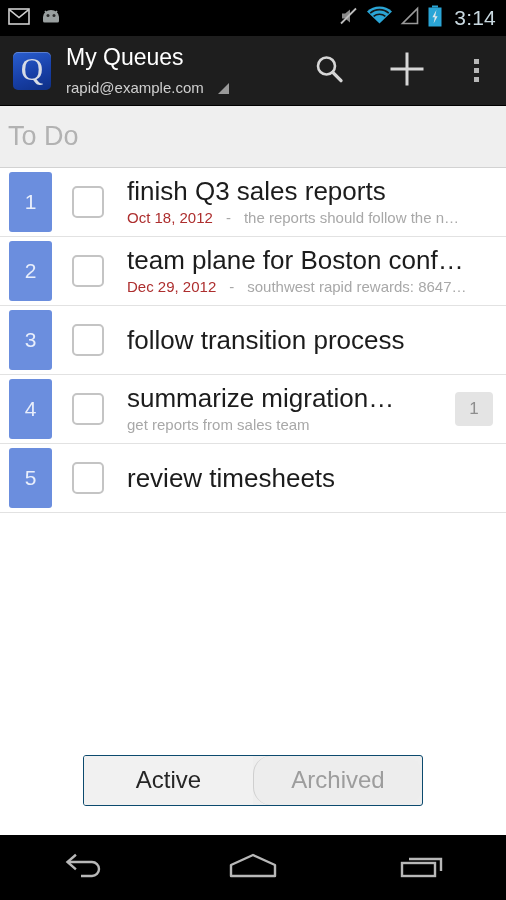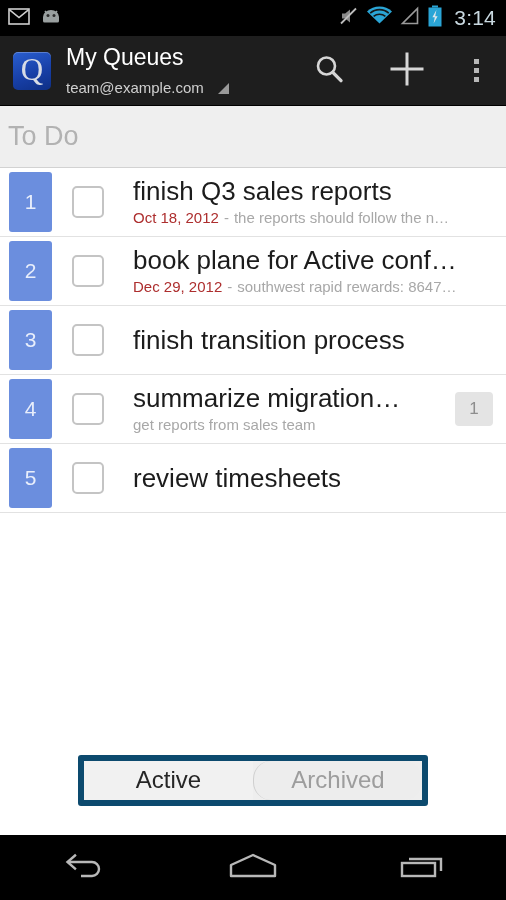--- a/index.html
+++ b/index.html
@@ -175,21 +175,21 @@
     width: 32px;
     height: 32px;
     border: 2px solid #c4c4c4;
     border-radius: 5px;
     background: #fff;
     align-self: center;
     margin-left: 20px;
     flex: 0 0 auto;
   }
   .row-text {
-    margin-left: 29px;
+    margin-left: 23px;
     flex: 1 1 auto;
     min-width: 0;
     display: flex;
     flex-direction: column;
     justify-content: center;
     padding-right: 8px;
   }
   .row-text.single { justify-content: center; }
   .task-title {
     font-size: 26px;
@@ -199,21 +199,21 @@
     white-space: nowrap;
     overflow: hidden;
   }
   .task-sub {
     font-size: 15px;
     line-height: 22px;
     white-space: nowrap;
     overflow: hidden;
     display: flex;
     align-items: baseline;
-    gap: 5px;
+    gap: 13px;
   }
   .task-date { color: #ad2e2e; }
   .task-dash { color: #a8a8a8; }
   .task-desc { color: #a8a8a8; overflow: hidden; text-overflow: ellipsis; }
   .count-badge {
     align-self: center;
     margin-right: 13px;
     min-width: 38px;
     height: 34px;
     border-radius: 4px;
@@ -231,21 +231,21 @@
     flex: 0 0 auto;
     height: 110px;
     display: flex;
     align-items: center;
     justify-content: center;
     background: #ffffff;
   }
   .segmented {
     display: flex;
     height: 51px;
-    border: 6px solid #0c4a6e;
+    border: 1px solid #0c4a6e;
     border-radius: 3px;
     overflow: hidden;
     background: #eeeeee;
   }
   .seg-btn {
     width: 169px;
     display: flex;
     align-items: center;
     justify-content: center;
     font-size: 24px;
@@ -326,21 +326,21 @@
     </div>
   </div>
 
   <div class="action-bar">
     <div class="app-logo">
       <span>Q</span>
     </div>
     <div class="title-block">
       <div class="ab-title">My Queues</div>
       <div class="ab-sub-row">
-        <div class="ab-subtitle">team@example.com</div>
+        <div class="ab-subtitle">rapid@example.com</div>
         <div class="spinner-tri"></div>
       </div>
     </div>
     <div class="ab-actions">
       <div class="ab-btn">
         <span>
           <svg width="34" height="34" viewBox="0 0 34 34">
             <circle cx="14.5" cy="14" r="8.5" fill="none" stroke="#d6d6d6" stroke-width="2.6"></circle>
             <path d="M20.8 20.4 L29 28.6" stroke="#d6d6d6" stroke-width="3.4" stroke-linecap="round"></path>
           </svg>
@@ -379,34 +379,34 @@
           <span class="task-dash">-</span>
           <span class="task-desc">the reports should follow the n…</span>
         </div>
       </div>
     </div>
 
     <div class="task-row">
       <div class="badge-num">2</div>
       <div class="checkbox"></div>
       <div class="row-text">
-        <div class="task-title">book plane for Active conf…</div>
+        <div class="task-title">team plane for Boston conf…</div>
         <div class="task-sub">
           <span class="task-date">Dec 29, 2012</span>
           <span class="task-dash">-</span>
           <span class="task-desc">southwest rapid rewards: 8647…</span>
         </div>
       </div>
     </div>
 
     <div class="task-row">
       <div class="badge-num">3</div>
       <div class="checkbox"></div>
       <div class="row-text single">
-        <div class="task-title">finish transition process</div>
+        <div class="task-title">follow transition process</div>
       </div>
     </div>
 
     <div class="task-row">
       <div class="badge-num">4</div>
       <div class="checkbox"></div>
       <div class="row-text">
         <div class="task-title">summarize migration…</div>
         <div class="task-sub">
           <span class="task-desc">get reports from sales team</span>

